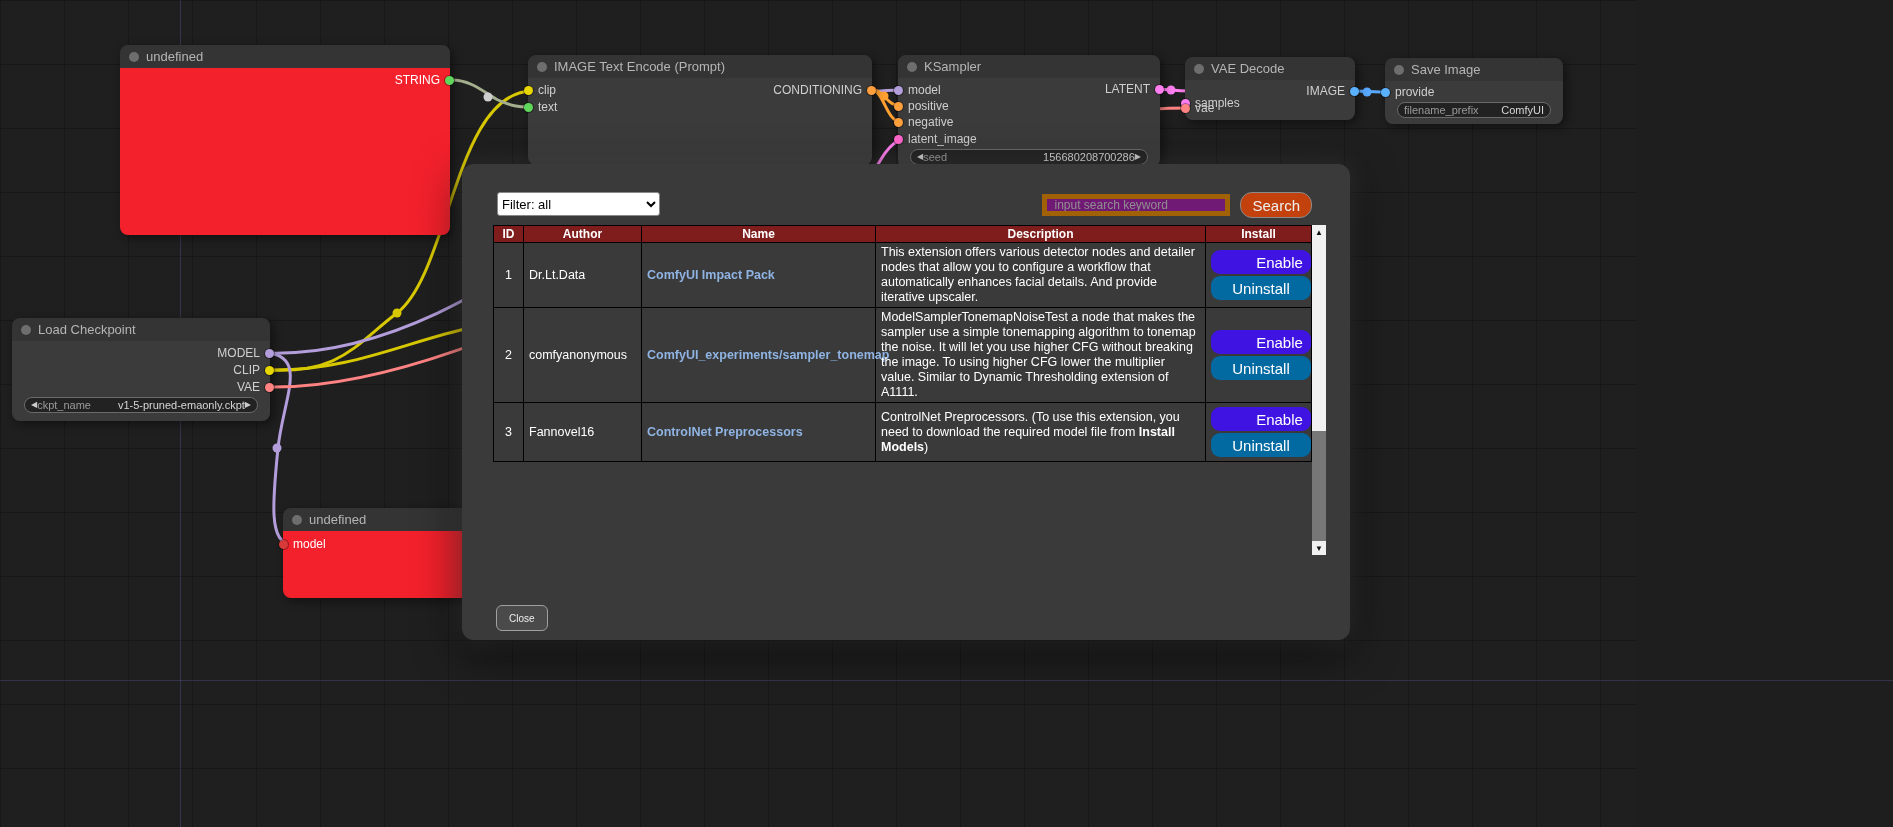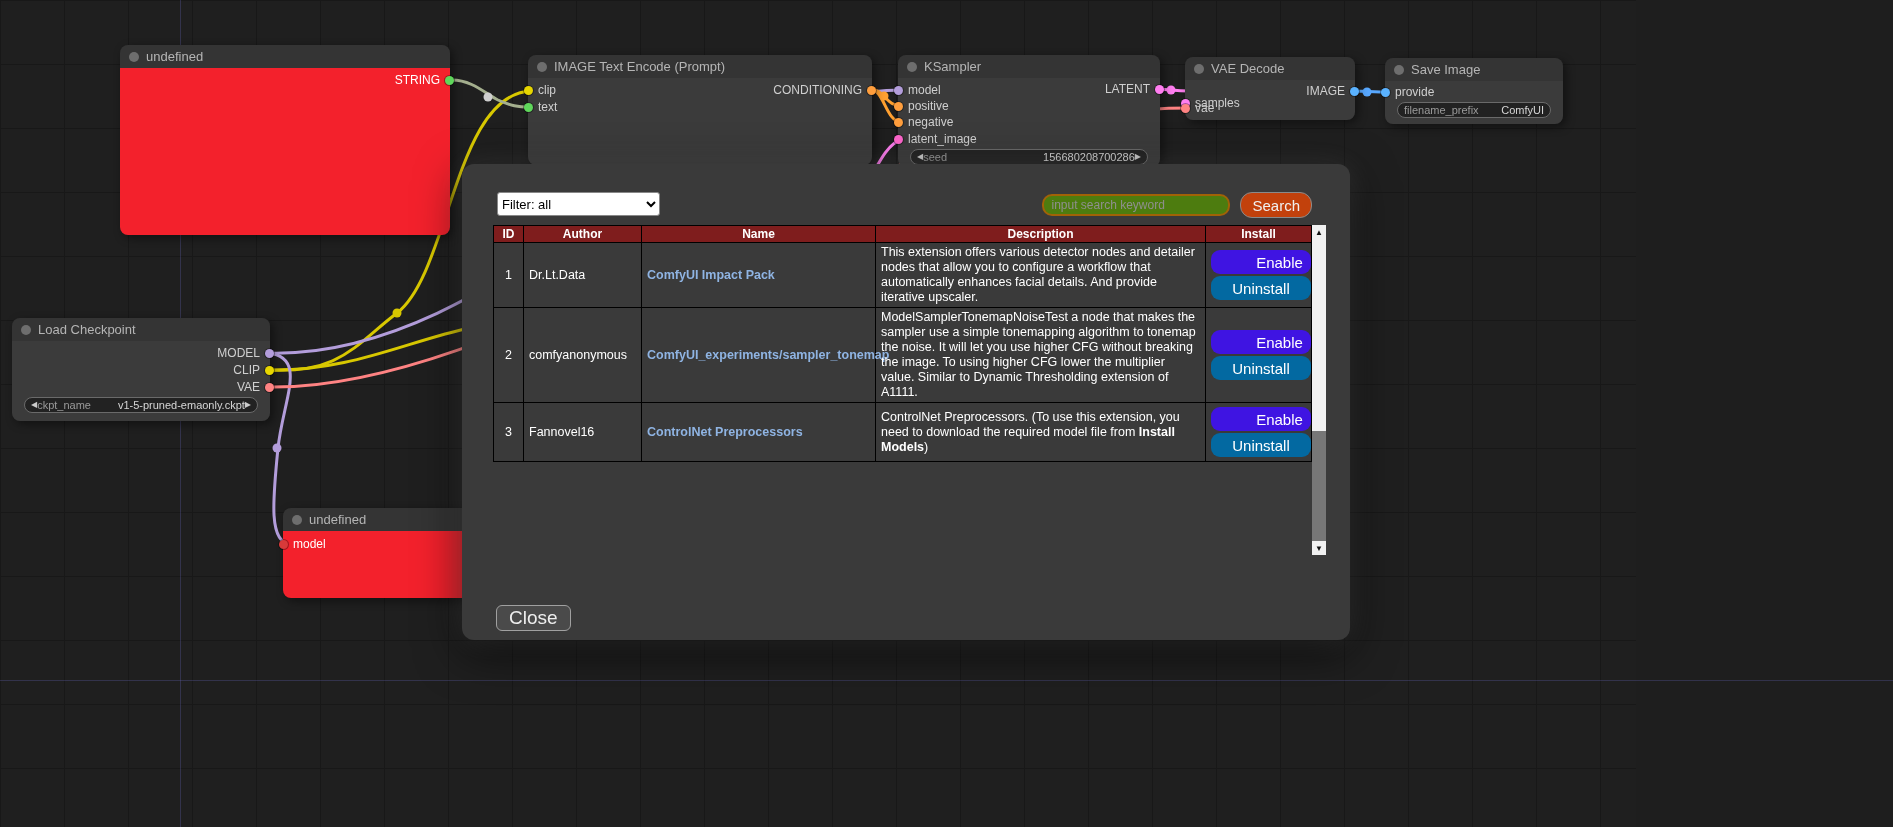--- a/index.html
+++ b/index.html
@@ -44,22 +44,22 @@
   
   .modal { position:absolute; left:462px; top:164px; width:888px; height:476px; z-index:10;
     background:#3a3a3a; border-radius:12px;
     box-shadow:0 0 28px rgba(255,255,255,.10), 0 12px 45px rgba(0,0,0,.65); }
   .modal-controls { position:absolute; left:35px; right:38px; top:28px; height:28px;
     display:flex; align-items:flex-start; justify-content:space-between; }
   select.filter { width:163px; height:24px; font-size:13px; border-radius:3px;
     background:#ffffff; color:#000; border:1px solid #888;
     font-family:"Liberation Sans", sans-serif; }
   .search-group { display:flex; align-items:center; gap:10px; }
-  input.search { width:188px; height:22px; background:#4d7c0f; border:2px solid #a16207;
-    border-radius:10px; color:#dddddd; font-size:12px; padding:0 7px;
+  input.search { width:188px; height:22px; background:#701a75; border:5px solid #a16207;
+    border-radius:0; color:#dddddd; font-size:12px; padding:0 7px;
     font-family:"Liberation Sans", sans-serif; }
   input.search::placeholder { color:#8f8f8f; }
   button.search-btn { height:26px; padding:0 11px; font-size:15px; color:#f0f0f0;
     background:#c2410c; border:1px solid #8a8a8a; border-radius:12px;
     font-family:"Liberation Sans", sans-serif; cursor:pointer; }
 
   .table-wrap { position:absolute; left:31px; top:61px; width:833px; height:330px; display:flex; }
   table.ext { table-layout:fixed; width:818px; border-collapse:collapse; align-self:flex-start; }
   table.ext th { background:#7f1d1d; color:#fff; font-size:12px; font-weight:bold;
     height:17px; border:1px solid #000; text-align:center; }
@@ -75,21 +75,21 @@
   .btn-uninstall { background:#0369a1; }
 
   .scrollbar { width:15px; height:330px; margin-left:0; background:#777777;
     display:flex; flex-direction:column; }
   .sb-btn { height:14px; background:#f1f1f1; color:#111; font-size:8px;
     display:flex; align-items:center; justify-content:center; flex:0 0 auto; }
   .sb-thumb { height:192px; background:#f1f1f1; flex:0 0 auto; }
   .sb-track { flex:1; }
 
   button.close-btn { position:absolute; left:34px; top:441px; height:26px; padding:0 12px;
-    font-size:19px; color:#eeeeee; background:#4a4a4a; border:1px solid #a0a0a0;
+    font-size:10px; color:#eeeeee; background:#4a4a4a; border:1px solid #a0a0a0;
     border-radius:6px; font-family:"Liberation Sans", sans-serif; cursor:pointer; }
 </style>
 </head>
 <body>
 
 <div class="canvas">
   <div class="axis-v"></div>
   <div class="axis-h"></div>
 
   <svg class="wires" width="1893" height="827">

